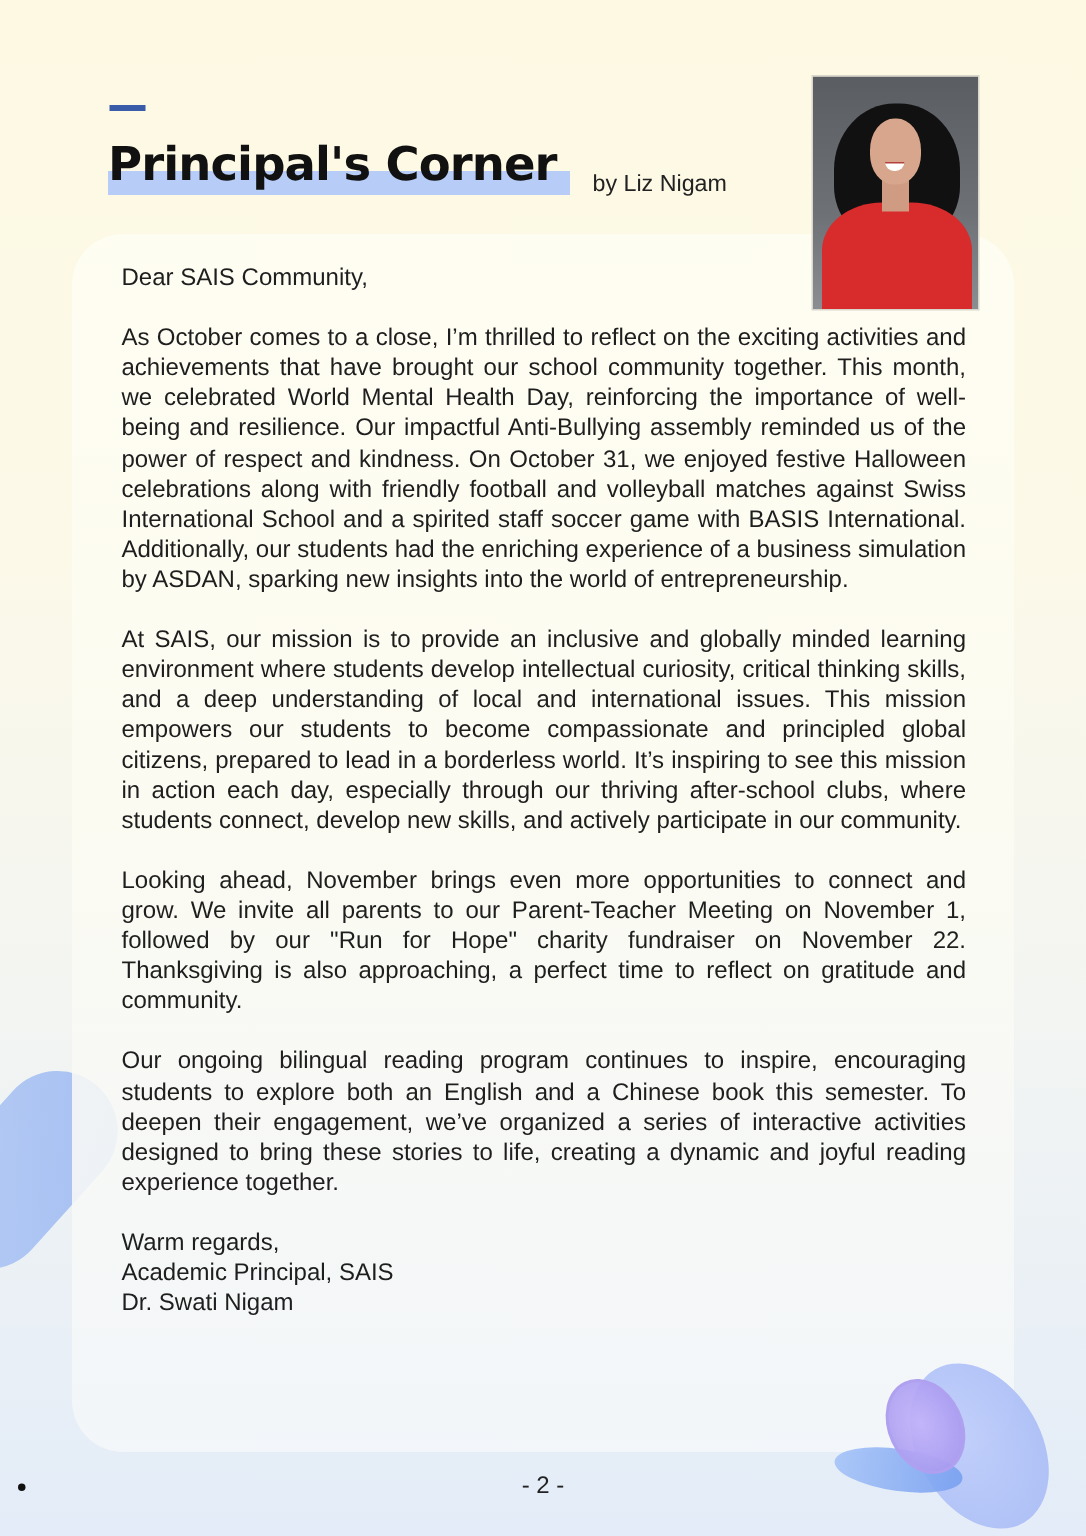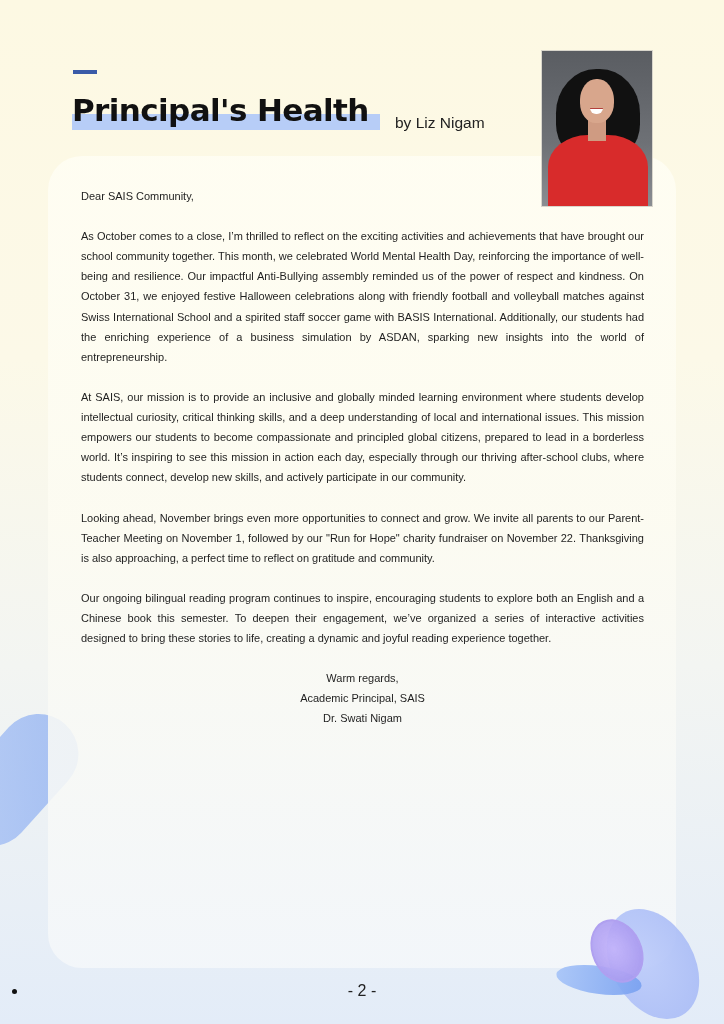--- a/index.html
+++ b/index.html
@@ -52,24 +52,24 @@
     .photo .neck {
       position: absolute; left: 46px; top: 68px; width: 18px; height: 22px;
       background: #cf9b82;
     }
     .photo .shirt {
       position: absolute; left: 6px; top: 84px; width: 100px; height: 80px;
       background: #d82b2b; border-radius: 40% 40% 0 0;
     }
     .letter {
       position: absolute; left: 81px; top: 176px; width: 563px;
-      font-size: 11px; line-height: 20.1px; color: #1e1e1e; margin-top: 10px;
+      font-size: 16px; line-height: 20.1px; color: #1e1e1e;
     }
     .letter p { margin: 0 0 20.1px 0; text-align: justify; }
-    .letter p.sign { margin: 0; text-align: center; }
+    .letter p.sign { margin: 0; text-align: left; }
     .page-number {
       position: absolute; left: 0; width: 724px; top: 982px; text-align: center;
       font-size: 16px; color: #222;
     }
     .bullet {
       position: absolute; left: 12px; top: 989px; width: 5px; height: 5px;
       border-radius: 50%; background: #111;
     }
     .deco-left {
       position: absolute; left: -60px; top: 740px; width: 150px; height: 80px;
@@ -93,21 +93,21 @@
       background: linear-gradient(90deg, rgba(165,195,248,0.9), rgba(120,160,240,0.9));
     }
   </style>
 </head>
 <body>
 
 <div class="accent-dash"></div>
 
 <div class="title-wrap">
   <div class="title-highlight"></div>
-  <h1 class="title">Principal's Health</h1>
+  <h1 class="title">Principal's Corner</h1>
 </div>
 <div class="byline">by Liz Nigam</div>
 
 <div class="deco-left"></div>
 
 <div class="card"></div>
 
 <div class="photo">
   <div class="hair"></div>
   <div class="shirt"></div>

